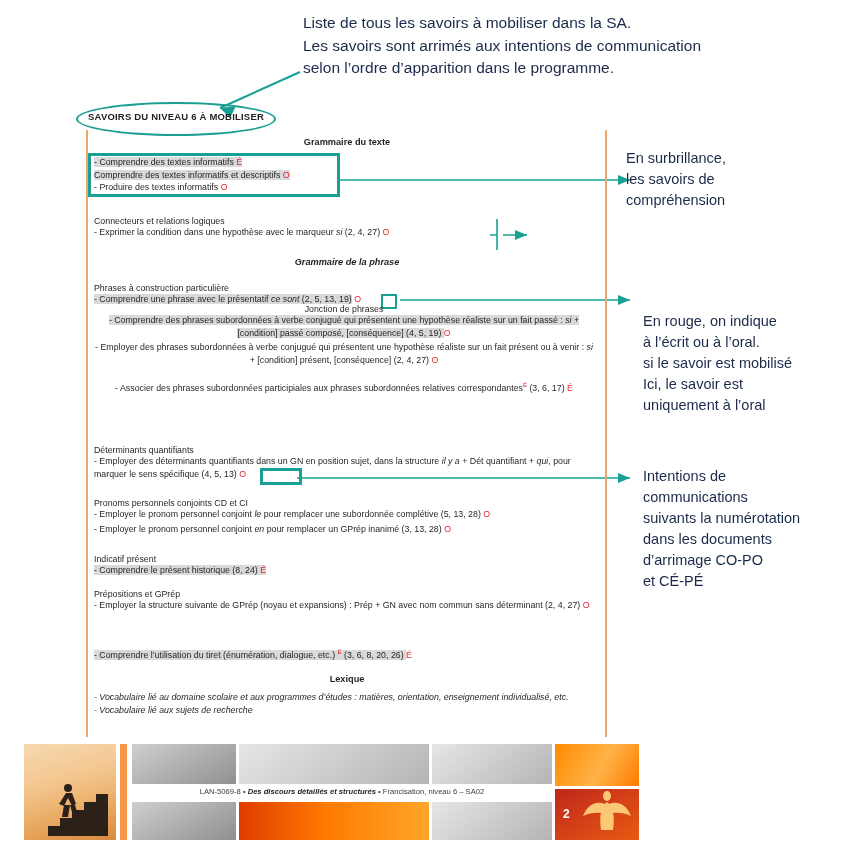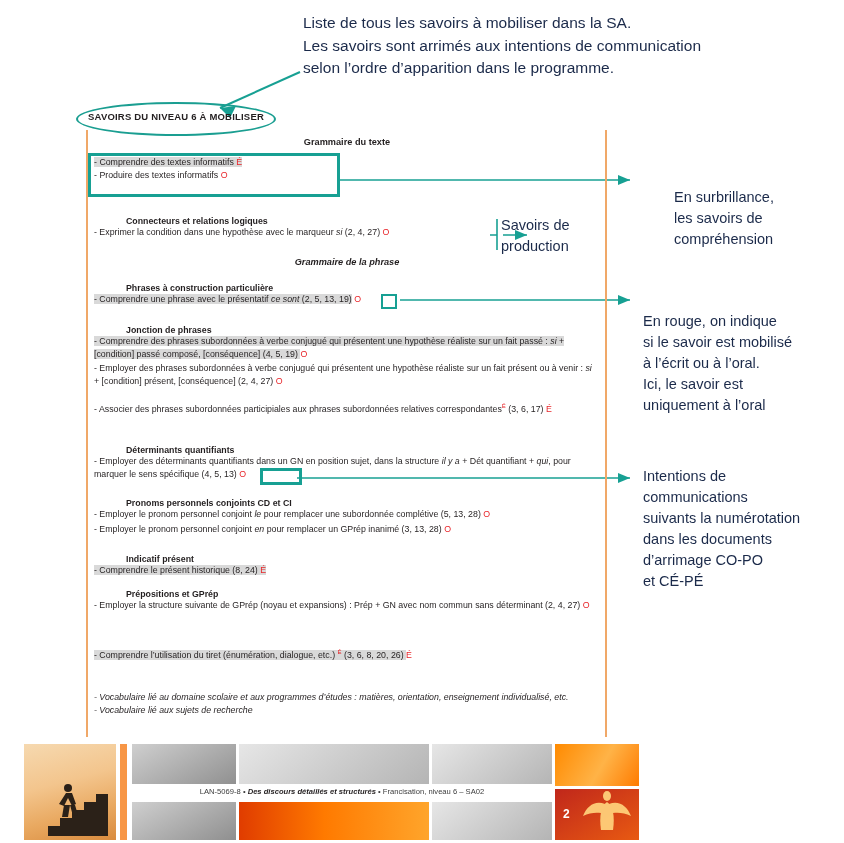--- a/index.html
+++ b/index.html
@@ -43,21 +43,21 @@
   }
   .frame-inner{
     position:absolute;left:92px;top:131px;width:510px;height:605px;
   }
 
   .ctr{
     text-align:center;font-weight:bold;font-size:9.2px;
     color:#231f20;
   }
   .sec-head{
-    font-weight:bold;font-size:8.8px;color:#231f20;margin-left:32px;
+    font-weight:normal;font-size:8.8px;color:#231f20;
   }
   .line{
     font-size:8.8px;line-height:12.6px;color:#231f20;
   }
   .hl{background:#d9d9d9;}
   .red{color:#e8252a;}
   .it{font-style:italic;}
   sup.red{font-size:6px;vertical-align:super;}
 
   .blk{position:absolute;}
@@ -141,20 +141,23 @@
 
     <div class="ctr blk" style="left:0;top:6px;width:510px;">Grammaire du texte</div>
 
     <div class="tealbox" style="left:-4px;top:22px;width:252px;height:44px;"></div>
 
     <div class="blk" style="left:2px;top:25px;width:300px;">
       <div class="line">
         <span class="hl"><span>- </span><span>Comprendre des textes informatifs </span><span class="red">É</span></span>
       </div>
       <div class="line">
+        <span class="hl"><span></span><span>Comprendre des textes informatifs et descriptifs </span><span class="red">O</span></span>
+      </div>
+      <div class="line">
         <span>- </span><span>Produire des textes informatifs </span><span class="red">O</span>
       </div>
     </div>
 
     <div class="blk" style="left:2px;top:85px;width:420px;">
       <div class="sec-head">Connecteurs et relations logiques</div>
       <div class="line">
         <span>- Exprimer la condition dans une hypothèse avec le marqueur </span><span class="it">si</span><span> (2, 4, 27) </span><span class="red">O</span>
       </div>
     </div>
@@ -162,21 +165,21 @@
     <div class="ctr blk" style="left:0;top:126px;width:510px;font-style:italic;">Grammaire de la phrase</div>
 
     <div class="blk" style="left:2px;top:152px;width:420px;">
       <div class="sec-head">Phrases à construction particulière</div>
       <div class="line">
         <span class="hl"><span>- Comprendre une phrase avec le présentatif </span><span class="it">ce sont</span><span> (2, 5, 13, 19)</span></span> <span class="red">O</span>
       </div>
     </div>
     <div class="tealbox-thin" style="left:289px;top:163px;width:16px;height:15px;"></div>
 
-    <div class="blk" style="left:2px;top:194px;width:500px;">
+    <div class="blk" style="left:2px;top:173px;width:500px;text-align:center;">
       <div class="sec-head">Jonction de phrases</div>
       <div class="line">
         <span class="hl"><span>- Comprendre des phrases subordonnées à verbe conjugué qui présentent une hypothèse réaliste sur un fait passé : </span><span class="it">si</span><span> + [condition] passé composé, [conséquence] (4, 5, 19) </span></span><span class="red">O</span>
       </div>
       <div class="line" style="margin-top:2px;">
         <span>- Employer des phrases subordonnées à verbe conjugué qui présentent une hypothèse réaliste sur un fait présent ou à venir : </span><span class="it">si</span><span> + [condition] présent, [conséquence] (2, 4, 27) </span><span class="red">O</span>
       </div>
       <div class="line" style="margin-top:13px;">
         <span>- Associer des phrases subordonnées participiales aux phrases subordonnées relatives correspondantes</span><sup class="red">É</sup><span> (3, 6, 17) </span><span class="red">É</span>
       </div>
@@ -213,42 +216,39 @@
         <span>- Employer la structure suivante de GPrép (noyau et expansions) : Prép + GN avec nom commun sans déterminant (2, 4, 27) </span><span class="red">O</span>
       </div>
     </div>
 
     <div class="blk" style="left:2px;top:515px;width:500px;">
       <div class="line">
         <span class="hl"><span>- Comprendre l’utilisation du tiret (énumération, dialogue, etc.) </span><sup class="red">É</sup><span> (3, 6, 8, 20, 26) </span></span><span class="red">É</span>
       </div>
     </div>
 
+    <div class="ctr blk" style="left:0;top:543px;width:510px;">Lexique</div>
     <div class="blk" style="left:2px;top:560px;width:500px;font-style:italic;">
       <div class="line">- Vocabulaire lié au domaine scolaire et aux programmes d’études : matières, orientation, enseignement individualisé, etc.</div>
       <div class="line">- Vocabulaire lié aux sujets de recherche</div>
     </div>
 
   </div>
 
-  <div class="anno" style="left:501px;top:215px;">
-    <div>Savoirs de</div>
-    <div>production</div>
-  </div>
-
-  <div class="anno" style="left:674px;top:148px;margin-top:39px;">
+
+  <div class="anno" style="left:626px;top:148px;">
     <div>En surbrillance,</div>
     <div>les savoirs de</div>
     <div>compréhension</div>
   </div>
 
   <div class="anno" style="left:643px;top:289px;margin-top:22px;">
     <div>En rouge, on indique</div>
+    <div>à l’écrit ou à l’oral.</div>
     <div>si le savoir est mobilisé</div>
-    <div>à l’écrit ou à l’oral.</div>
     <div>Ici, le savoir est</div>
     <div>uniquement à l’oral</div>
   </div>
 
   <div class="anno" style="left:643px;top:466px;">
     <div>Intentions de</div>
     <div>communications</div>
     <div>suivants la numérotation</div>
     <div>dans les documents</div>
     <div>d’arrimage CO-PO</div>

